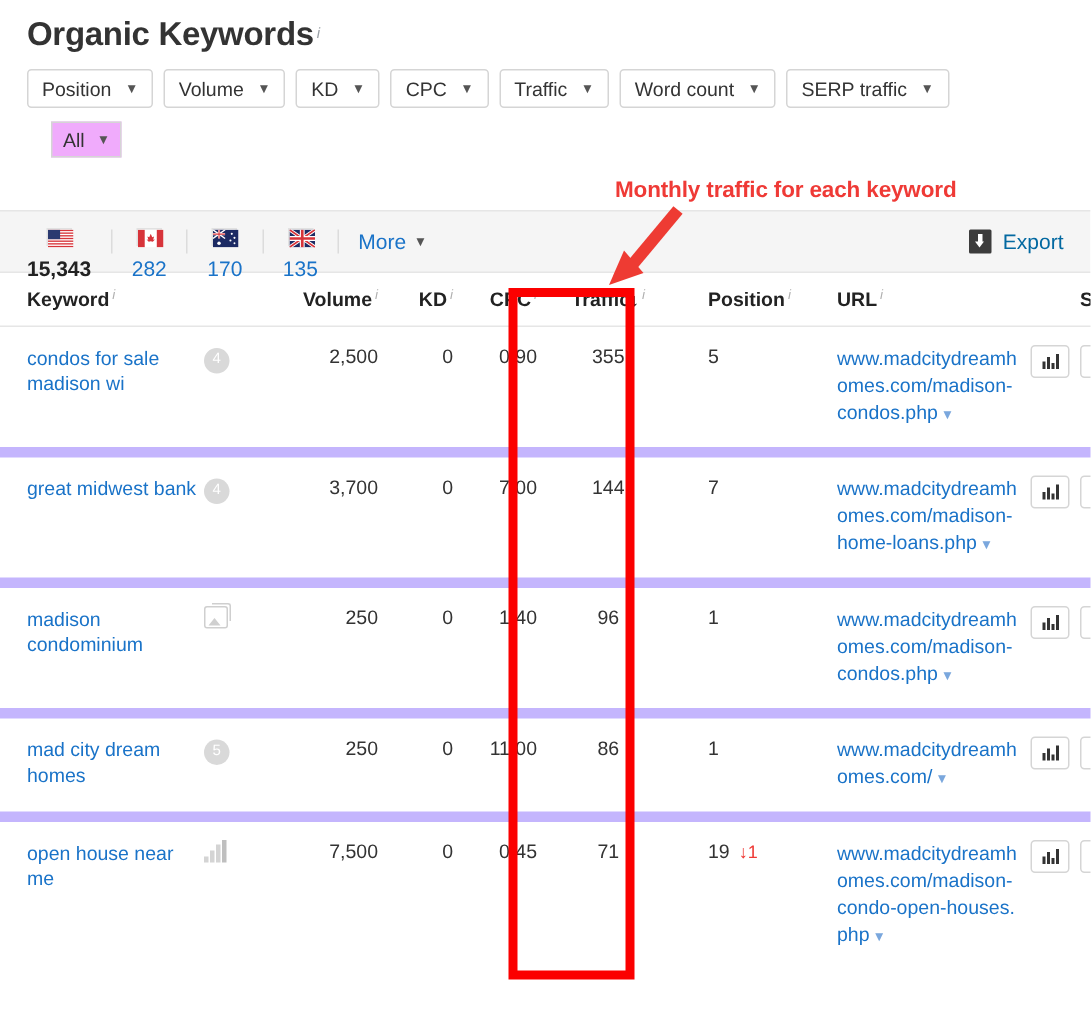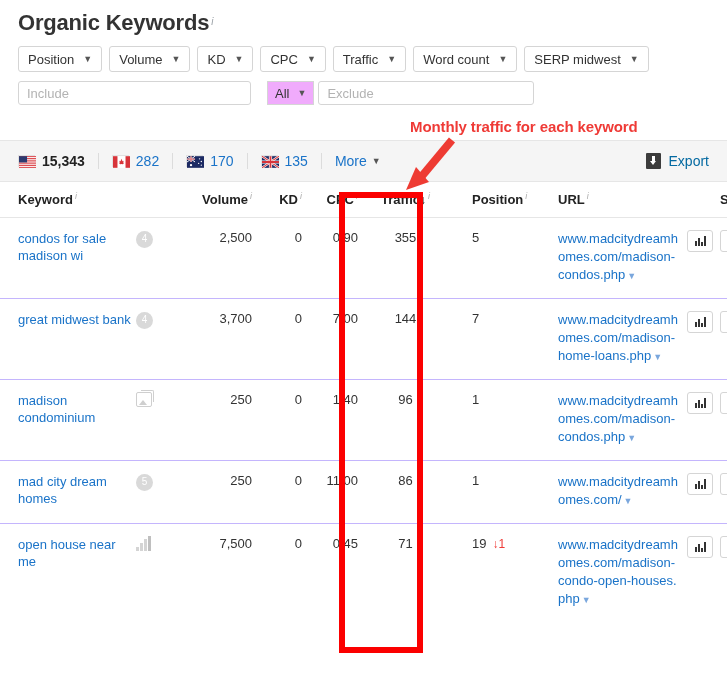--- a/index.html
+++ b/index.html
@@ -116,20 +116,21 @@
     align-items: center;
     padding: 0 18px;
   }
   .country-item {
     display: inline-flex;
     align-items: center;
     gap: 7px;
     padding: 0 13px;
     cursor: pointer;
     height: 18px;
+    flex-direction: column;
   }
   .country-item:first-child { padding-left: 0; }
   .country-divider {
     width: 1px;
     height: 16px;
     background: #dcdcdc;
   }
   .cnum { font-size: 14px; color: #1a73c8; }
   .cnum.active { color: #222222; font-weight: bold; }
   .flag {
@@ -235,21 +236,21 @@
     font-size: 9px;
     color: #b0b0b0;
     vertical-align: super;
     font-style: italic;
     font-weight: normal;
     margin-left: 2px;
   }
   .sort-arrow { font-size: 12px; }
   .tbl td {
     padding: 12px 0 14px 0;
-    border-bottom: 1px solid #c4b5fd;
+    border-bottom: 7px solid #c4b5fd;
     vertical-align: top;
     color: #333333;
   }
   .tbl tr:last-child td { border-bottom: none; }
 
   th.c-keyword, td.c-keyword { text-align: left; padding-left: 18px; width: 118px; margin-left: 24px; }
   th.c-badge, td.c-badge { width: 48px; text-align: left; }
   th.c-volume, td.c-volume { width: 68px; text-align: right; padding-right: 8px; }
   th.c-kd, td.c-kd { width: 42px; text-align: right; padding-right: 8px; }
   th.c-cpc, td.c-cpc { width: 48px; text-align: right; padding-right: 8px; }
@@ -406,32 +407,30 @@
   </div>
   <div class="pill">
     <span>Traffic</span>
     <span class="caret">▼</span>
   </div>
   <div class="pill">
     <span>Word count</span>
     <span class="caret">▼</span>
   </div>
   <div class="pill">
-    <span>SERP midwest</span>
+    <span>SERP traffic</span>
     <span class="caret">▼</span>
   </div>
 </div>
 
 <div class="inputs-row">
-  <input id="include-input" class="txt-input" type="text" placeholder="Include" style="">
   <div class="all-select">
     <span>All</span>
     <span class="caret">▼</span>
   </div>
-  <input id="exclude-input" class="txt-input" type="text" placeholder="Exclude" style="">
 </div>
 
 <div class="country-bar">
 
   <div class="country-item">
     <span class="flag">
       <svg width="17" height="12" viewBox="0 0 19 13">
         <rect width="19" height="13" fill="#ffffff"></rect>
         <g fill="#d7343a">
           <rect y="0" width="19" height="1"></rect>

